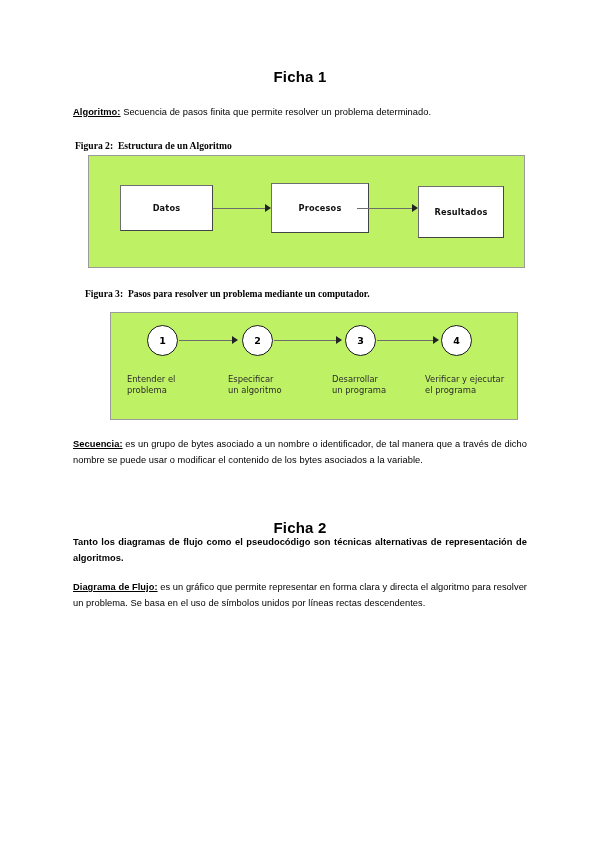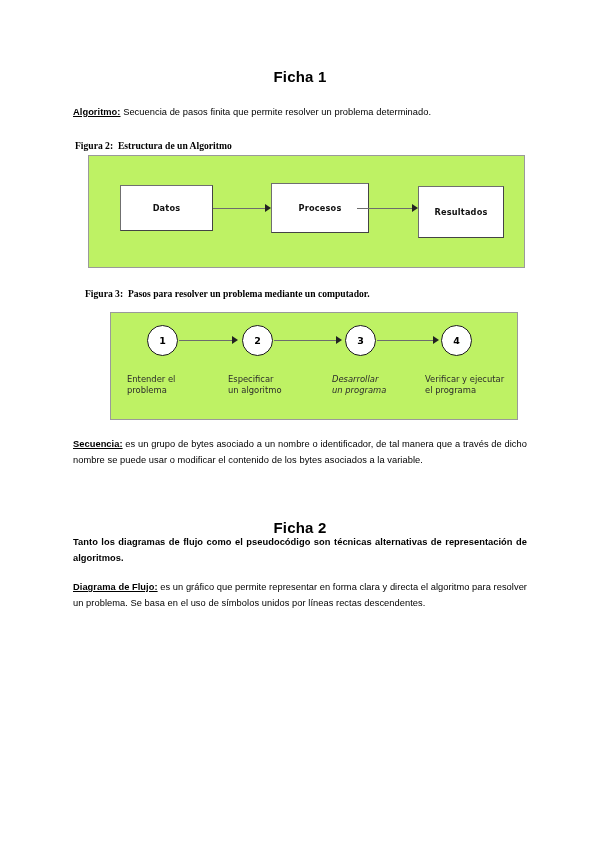--- a/index.html
+++ b/index.html
@@ -214,19 +214,19 @@
     <div class="arrow-head" style="left:322px; top:23px;"></div>
 
     <div class="step-circle" style="left:330px; top:12px;">
       <span>4</span>
     </div>
 
     <div class="step-label" style="left:16px; top:61px; width:90px;">Entender  el
 problema</div>
     <div class="step-label" style="left:117px; top:61px; width:95px;">Especificar
 un algoritmo</div>
-    <div class="step-label" style="left:221px; top:61px; width:95px;font-style:italic;">Desarrollar
+    <div class="step-label" style="left:221px; top:61px; width:95px;">Desarrollar
 un programa</div>
     <div class="step-label" style="left:314px; top:61px; width:105px;">Verificar y ejecutar
 el programa</div>
   </div>
 
 </div>
 
 </body></html>

